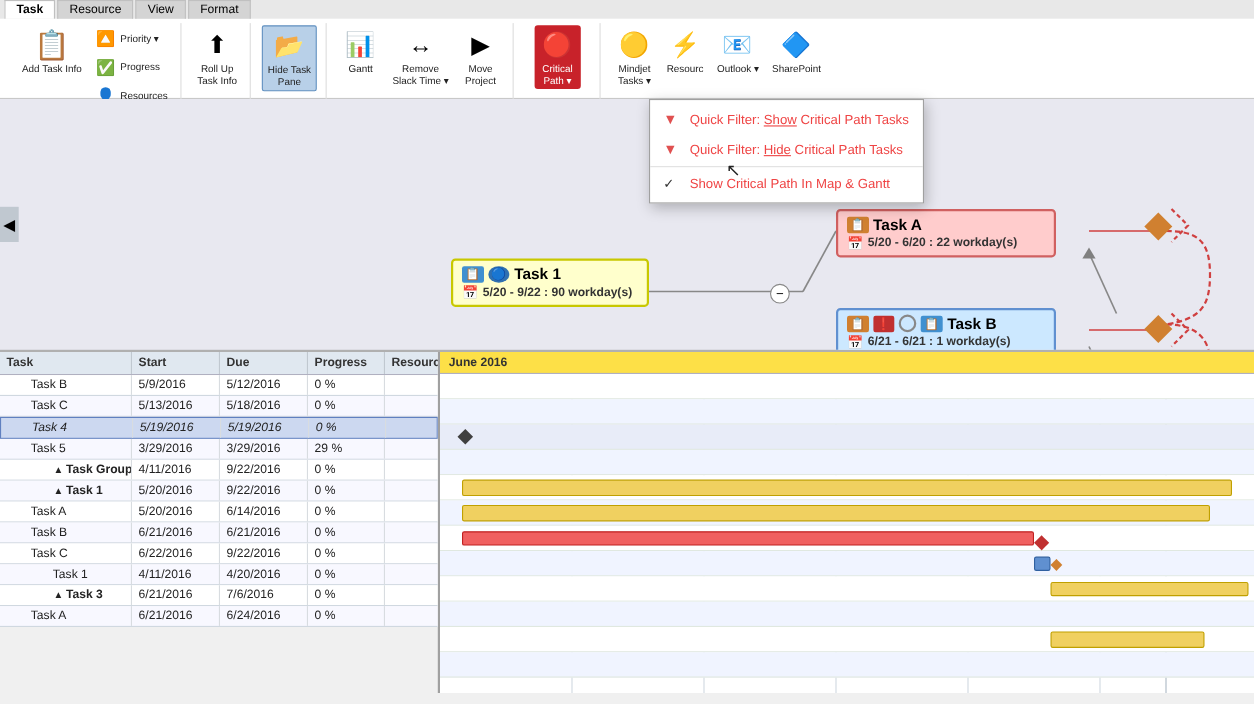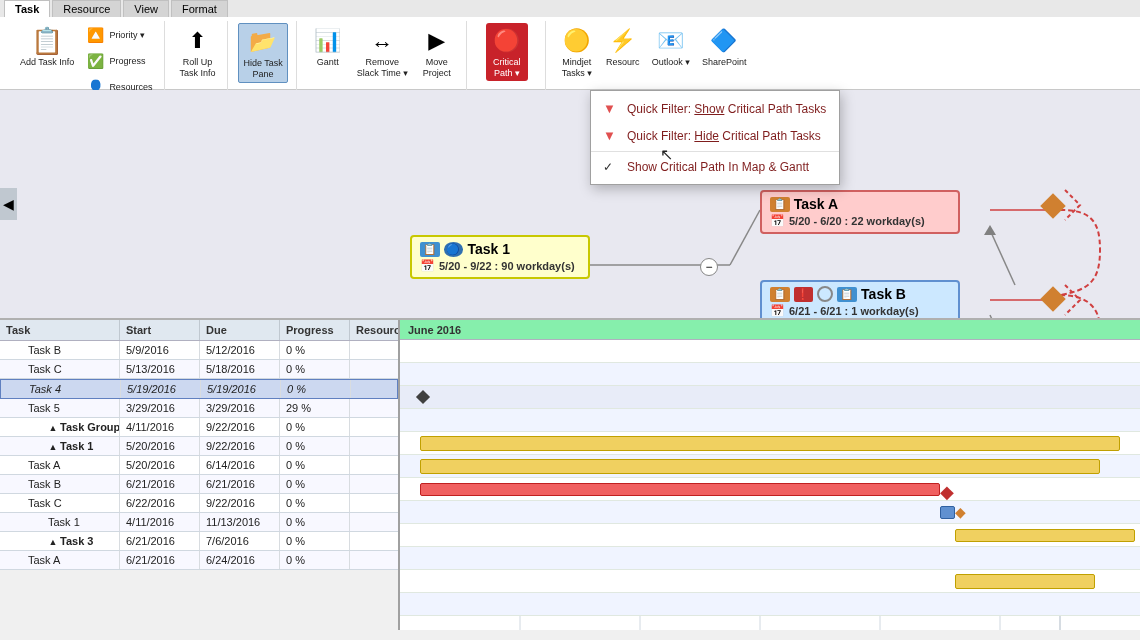--- a/index.html
+++ b/index.html
@@ -22,21 +22,21 @@
     .ribbon-btn-small .btn-icon-sm { width: 20px; height: 20px; display: flex; align-items: center; justify-content: center; font-size: 14px; }
     .ribbon-btn-small .btn-label-sm { font-size: 9px; color: #222; line-height: 1.2; }
     .ribbon-critical { background: #c8222a; border-radius: 3px; padding: 2px; }
     .ribbon-critical .btn-label { color: #fff; }
 
     
     .dropdown-overlay { position: absolute; top: 90px; left: 590px; z-index: 100; }
     .dropdown-menu { background: #fff; border: 1px solid #a0a0a0; box-shadow: 2px 4px 12px rgba(0,0,0,0.25); width: 250px; padding: 4px 0; }
     .dropdown-item { display: flex; align-items: center; padding: 6px 12px; cursor: pointer; gap: 8px; }
     .dropdown-item .d-icon { color: #e05050; font-size: 13px; width: 16px; }
-    .dropdown-item .d-text { font-size: 12px; color: #7f1d1d; }
+    .dropdown-item .d-text { font-size: 12px; color: #ef4444; }
     .dropdown-item .d-text u { text-decoration: underline; }
     .dropdown-item .d-check { color: #333; font-size: 12px; width: 16px; }
     .dropdown-divider { height: 1px; background: #e0e0e0; margin: 2px 0; }
     .cursor-indicator { position: absolute; left: 62px; top: 58px; font-size: 16px; color: #222; z-index: 200; pointer-events: none; }
 
     
     .map-area { position: relative; background: #e8e8f0; height: 230px; border-bottom: 2px solid #b0b0b0; overflow: hidden; }
 
     
     .task-node { position: absolute; background: #ffffcc; border: 2px solid #c8c800; border-radius: 4px; padding: 4px 8px; font-size: 12px; font-weight: bold; display: flex; flex-direction: column; align-items: flex-start; }
@@ -62,21 +62,21 @@
     .task-row:not(.selected):nth-child(even) { background: #fff; }
     .td { padding: 3px 6px; font-size: 11px; color: #222; border-right: 1px solid #d8dce0; white-space: nowrap; overflow: hidden; }
     .td.indent1 { padding-left: 16px; margin-left: 32px; }
     .td.indent2 { padding-left: 28px; }
     .td.group-label { font-weight: bold; }
     .td.group-label1 { font-weight: bold; }
     .collapse-icon { display: inline-block; width: 10px; height: 10px; text-align: center; line-height: 10px; font-size: 9px; cursor: pointer; margin-right: 2px; }
 
     
     .gantt-chart { flex: 1; overflow: hidden; background: #fff; position: relative; }
-    .gantt-header { background: #86efac; border-bottom: 1px solid #b0b0c0; height: 20px; display: flex; align-items: center; }
+    .gantt-header { background: #fde047; border-bottom: 1px solid #b0b0c0; height: 20px; display: flex; align-items: center; }
     .gantt-month { font-size: 11px; font-weight: bold; color: #333; padding: 2px 8px; }
     .gantt-grid { position: relative; }
     .gantt-row { height: 23px; border-bottom: 1px solid #e0e8e0; position: relative; }
     .gantt-row:nth-child(odd) { background: #f0f4ff; }
     .gantt-row:nth-child(even) { background: #fff; }
     .gantt-bar { position: absolute; height: 13px; top: 5px; border-radius: 2px; }
     .bar-yellow { background: #f0d060; border: 1px solid #c0a000; }
     .bar-red { background: #f06060; border: 1px solid #c02020; }
     .bar-blue { background: #6090d0; border: 1px solid #3060a0; }
     .gantt-milestone { position: absolute; width: 10px; height: 10px; top: 6px; transform: rotate(45deg); background: #404040; }
@@ -366,21 +366,21 @@
       <div class="td indent2">Task C</div>
       <div class="td">6/22/2016</div>
       <div class="td">9/22/2016</div>
       <div class="td">0 %</div>
       <div class="td"></div>
     </div>
 
     <div class="task-row">
       <div class="td indent1">Task 1</div>
       <div class="td">4/11/2016</div>
-      <div class="td">11/13/2016</div>
+      <div class="td">4/20/2016</div>
       <div class="td">0 %</div>
       <div class="td"></div>
     </div>
 
     <div class="task-row">
       <div class="td indent1 group-label">
         <span class="collapse-icon">▲</span>Task 3
       </div>
       <div class="td">6/21/2016</div>
       <div class="td">7/6/2016</div>

